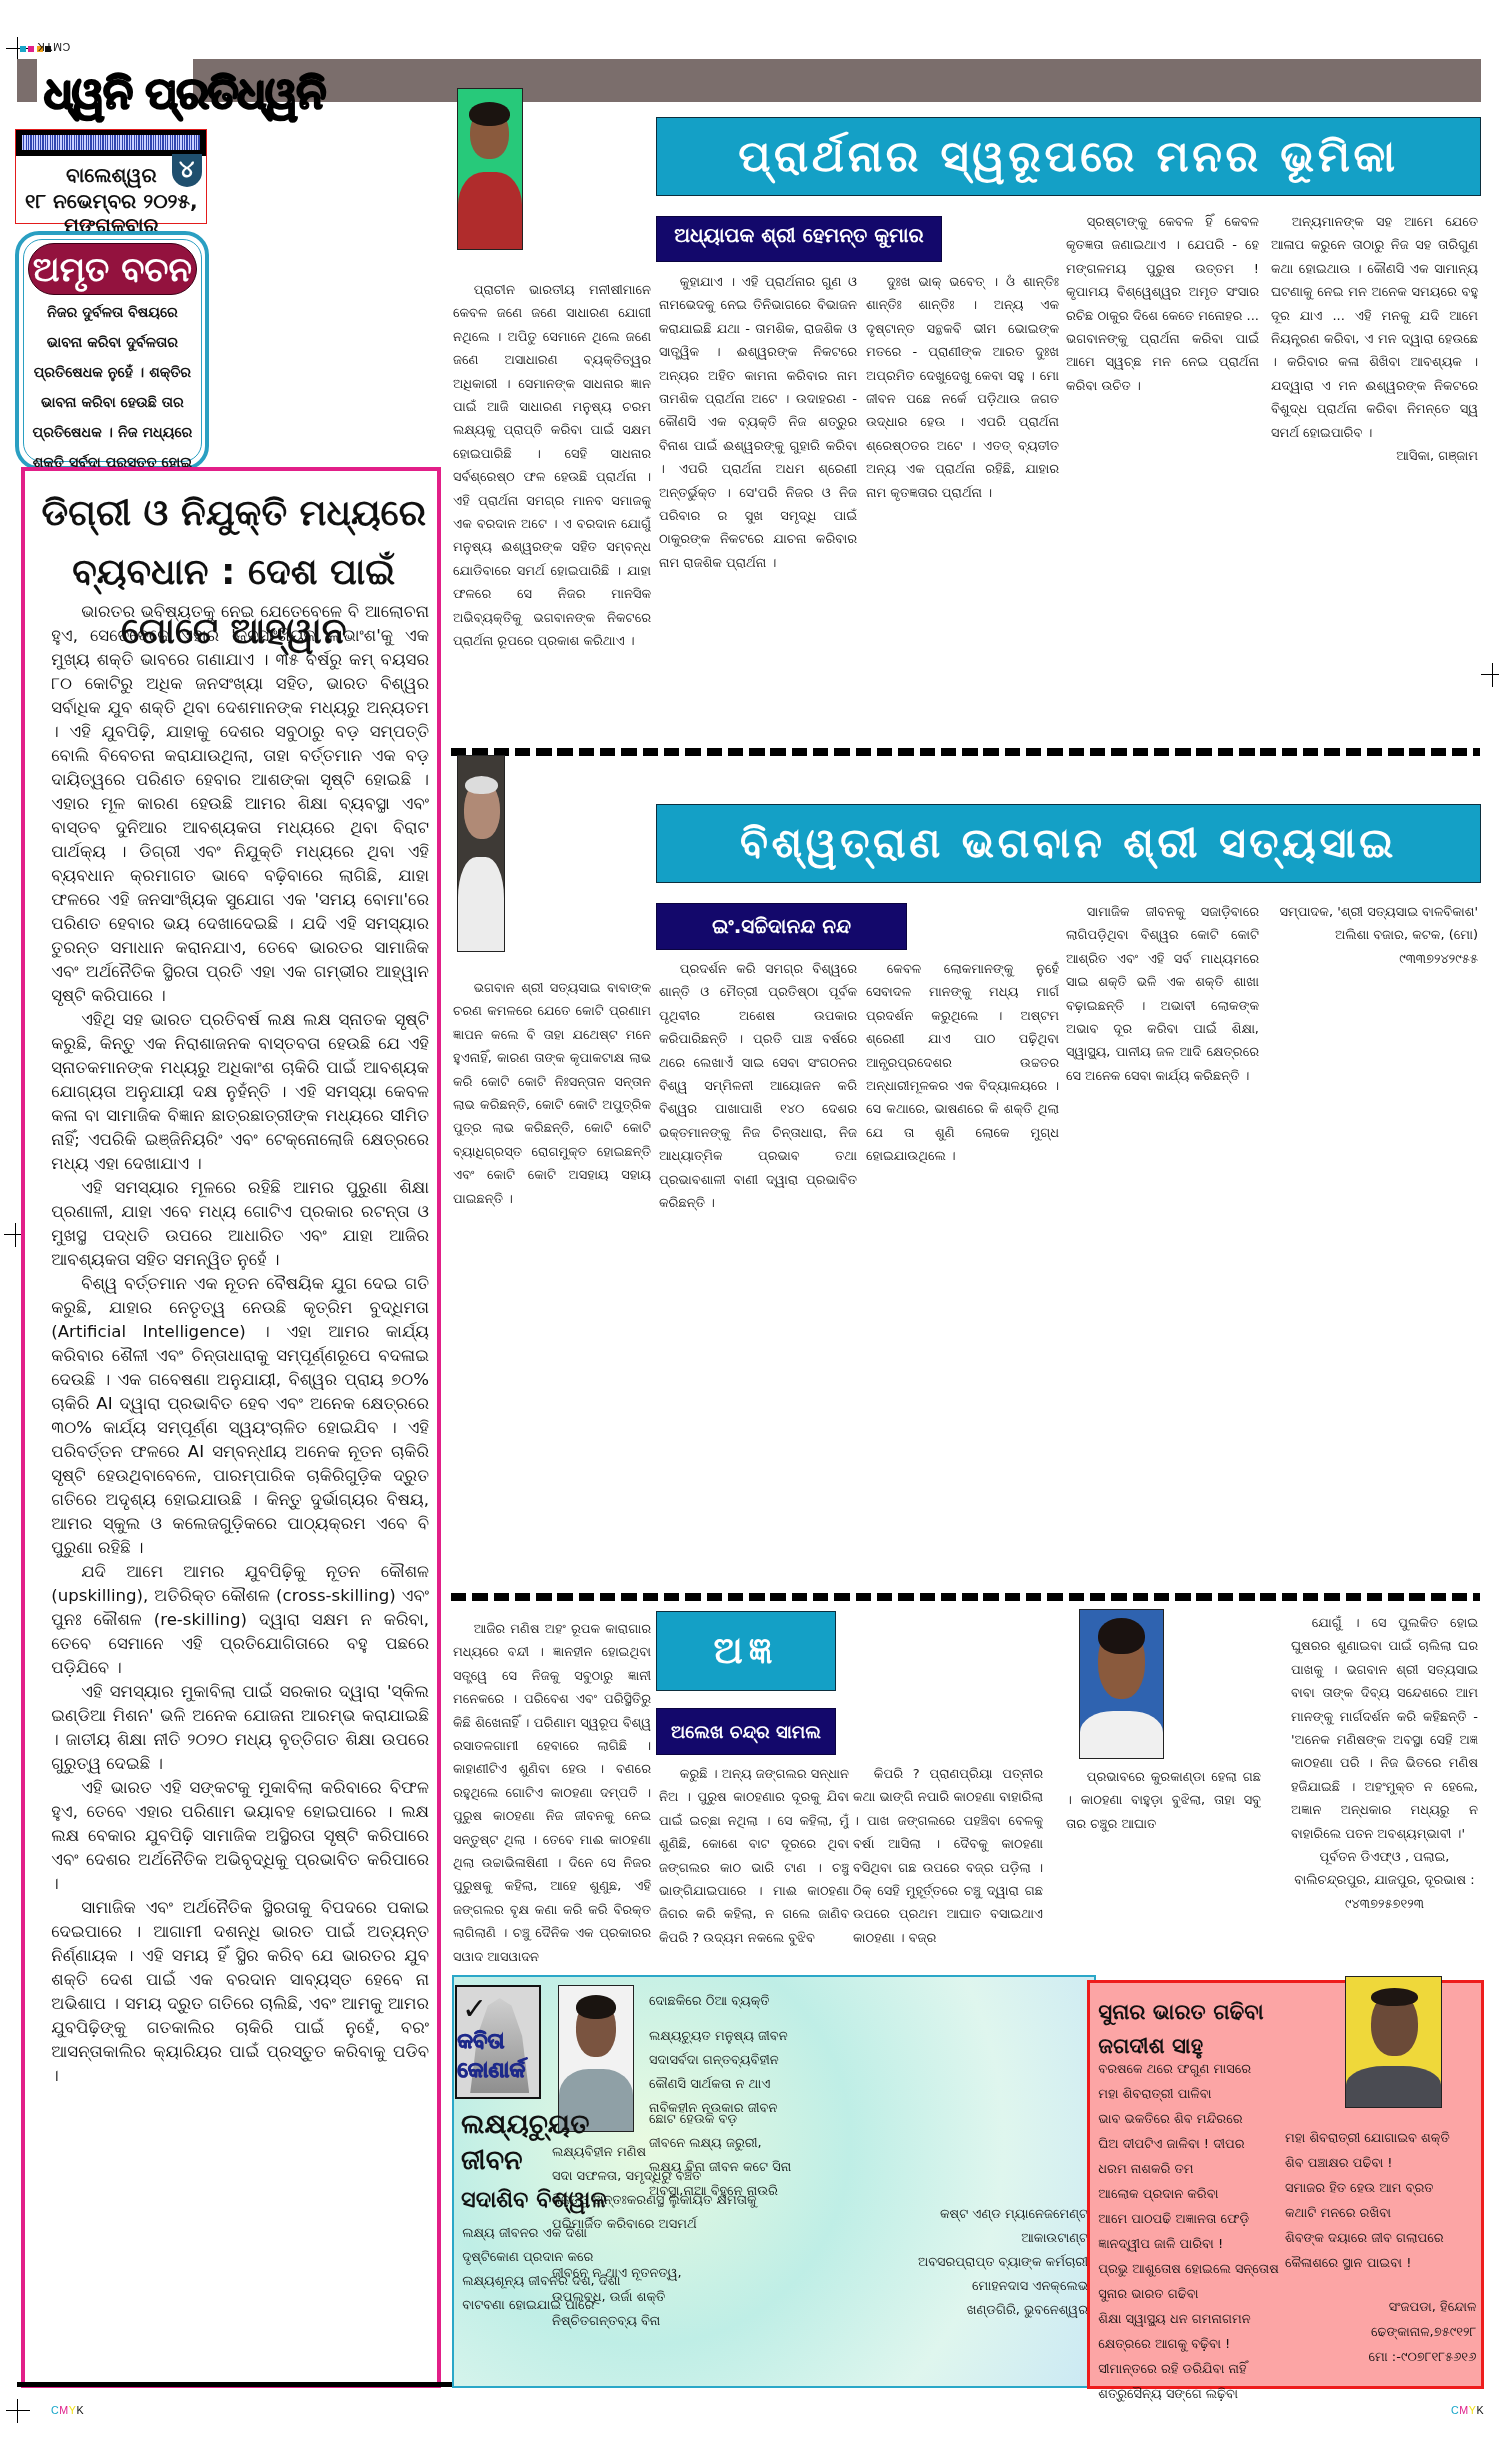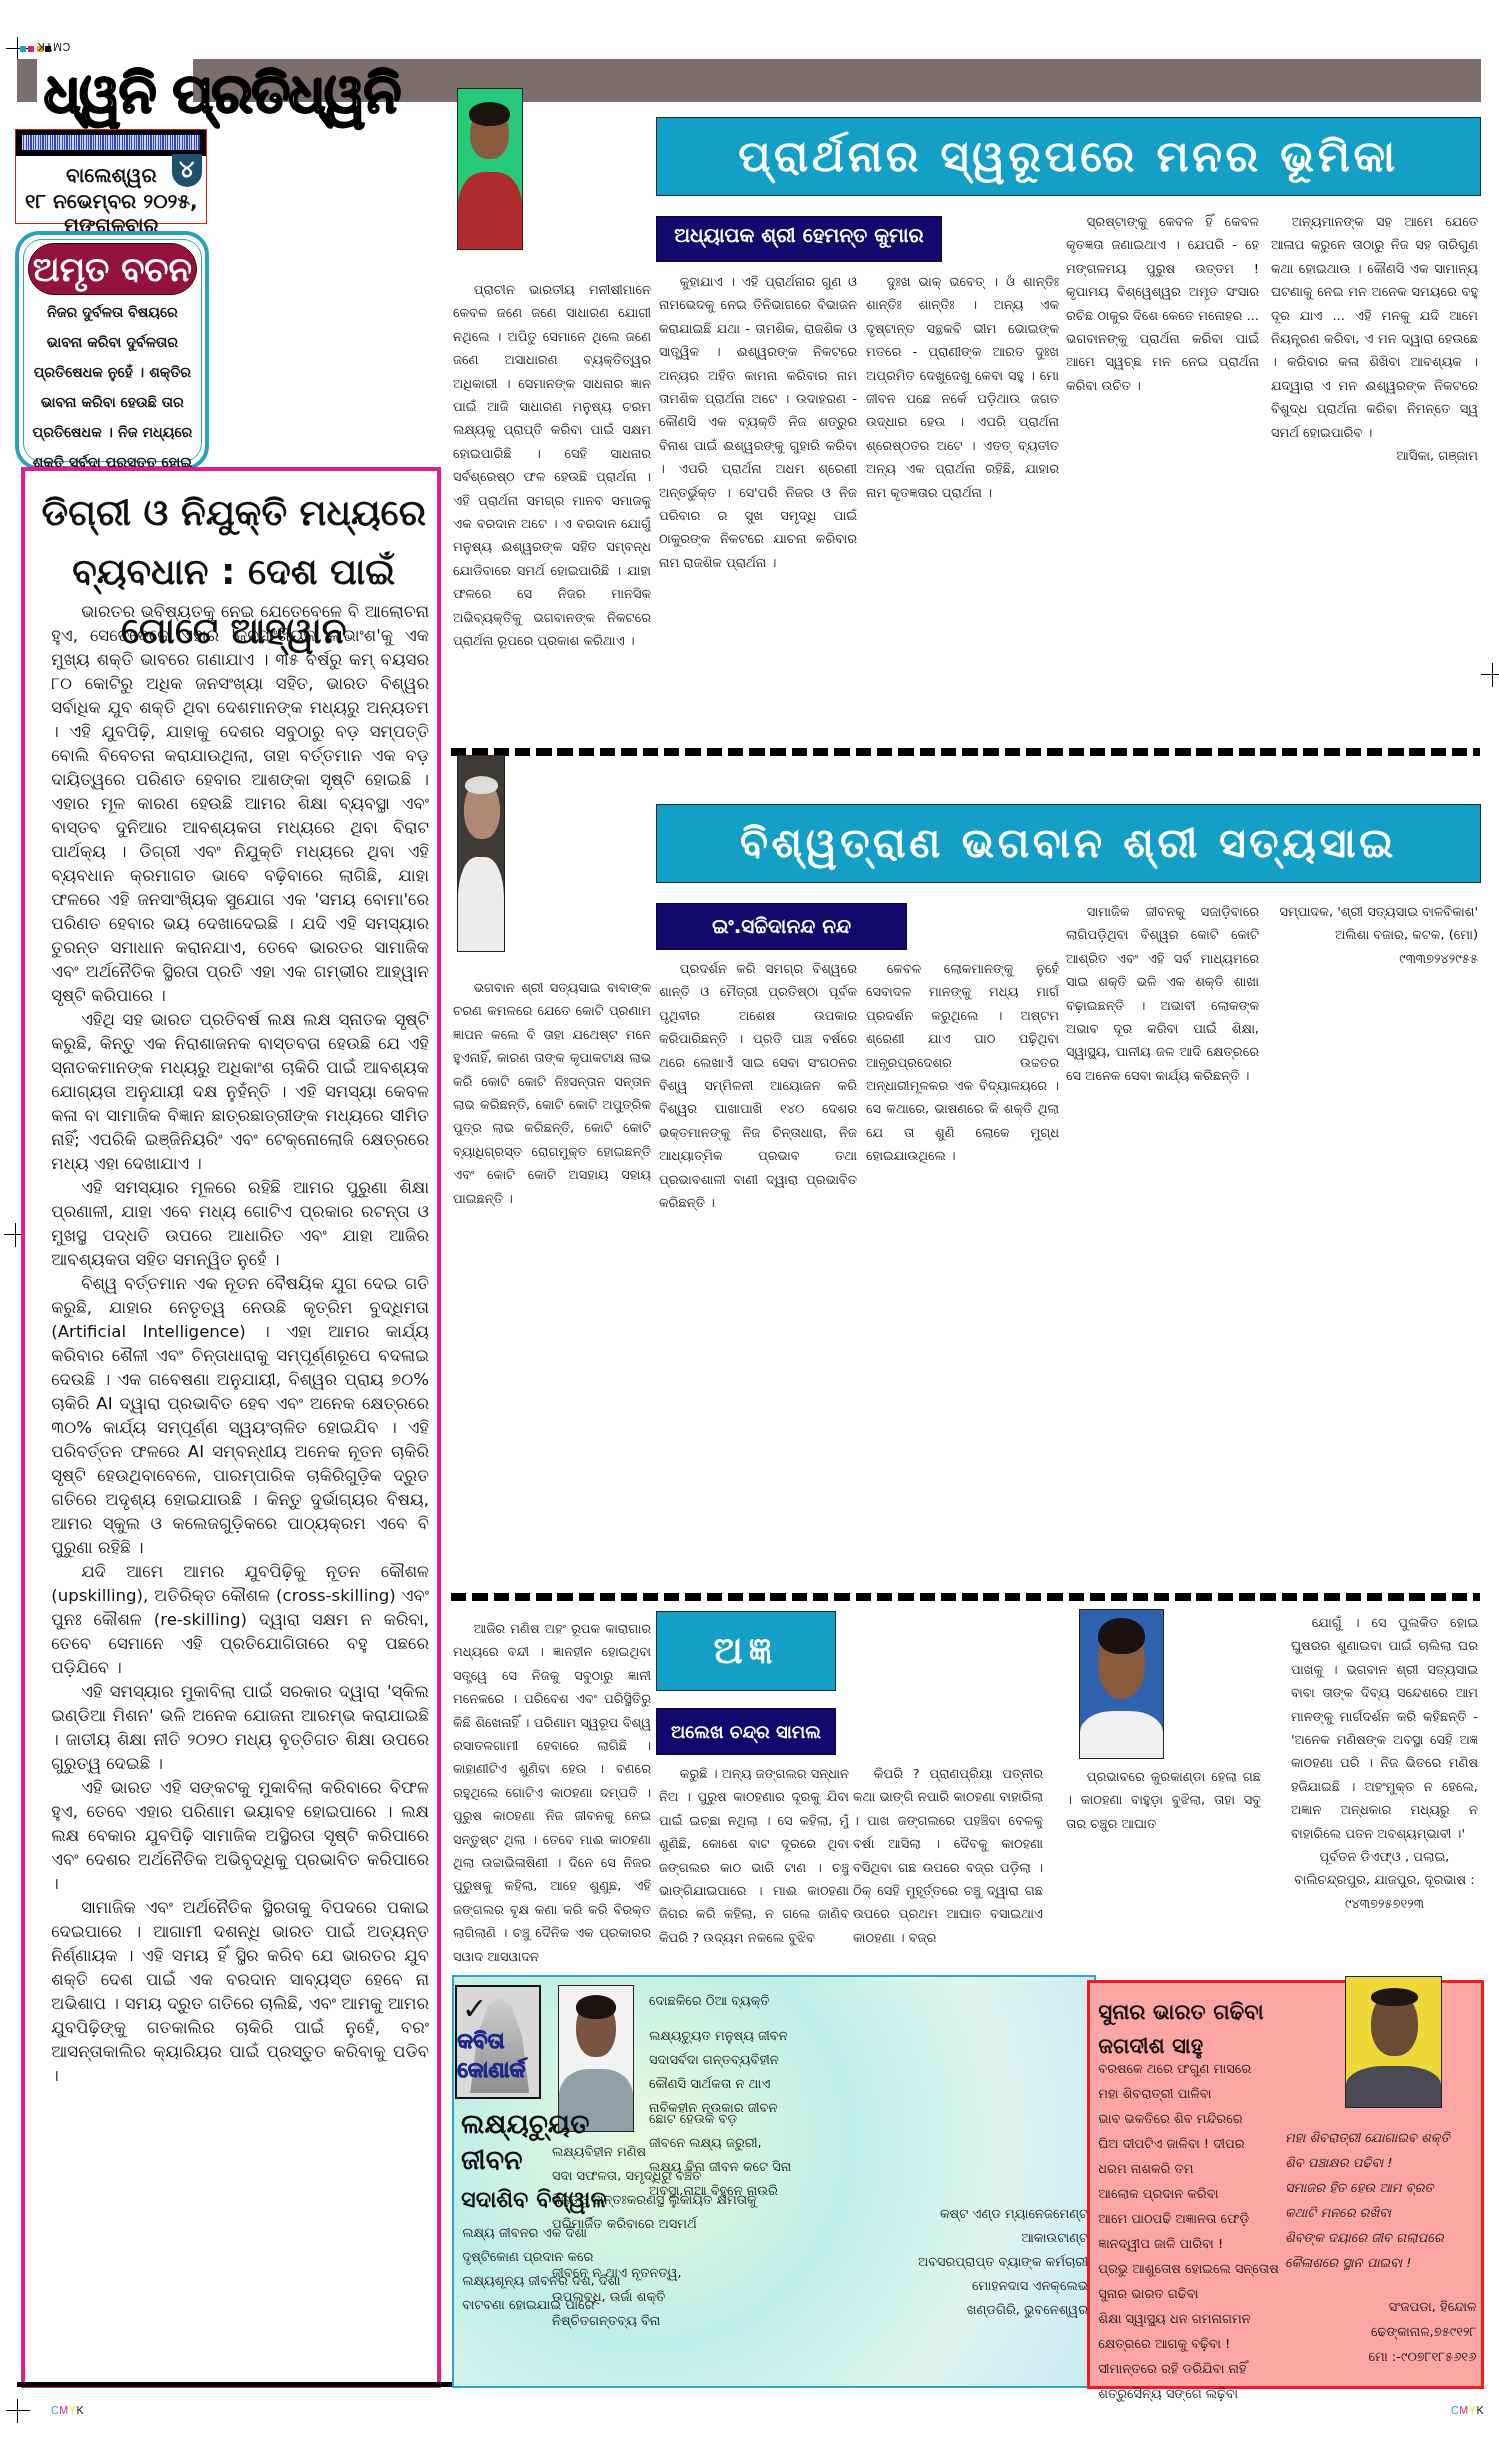--- a/index.html
+++ b/index.html
@@ -9,21 +9,21 @@
   .reg-mark::before { content:""; position:absolute; left:0; top:11.3px; width:24px; height:1.2px; background:#000; }
   .reg-mark::after { content:""; position:absolute; left:11.3px; top:0; width:1.2px; height:24px; background:#000; }
   .cmyk { position:absolute; font-size:10.7px; font-family:"Liberation Sans", sans-serif; letter-spacing:0.6px; }
   .cmyk .c{color:#1aa7c9}.cmyk .m{color:#e0208a}.cmyk .y{color:#f2e21a}.cmyk .k{color:#111}
   .swatches { position:absolute; display:flex; gap:2.4px; }
   .swatches span { width:6px; height:6px; display:block; }
 
   
   .mast-bar { position:absolute; left:16.6px; top:59px; width:1464px; height:43px; background:#7b6e6c; }
   .masthead { position:absolute; left:37px; top:58px; width:142px; height:71px; background:#fff;
-              font-size:54px; font-weight:bold; line-height:71px; color:#fff;
+              font-size:43px; font-weight:bold; line-height:71px; color:#fff;
               -webkit-text-stroke:2.4px #000; letter-spacing:-1.2px; padding:0 7.1px; white-space:nowrap; }
   .date-box { position:absolute; left:15.4px; top:129px; width:190px; height:93px; border:1.8px solid #e31b1b; background:#fff; }
   .date-stripe { position:absolute; left:0; top:0; width:100%; height:26px; background:#000; }
   .date-stripe::after { content:""; position:absolute; left:6px; top:4.7px; right:6px; bottom:6px;
      background:repeating-linear-gradient(90deg,#c9d0ff 0 1.2px,#3046b0 1.2px 2.4px); }
   .page-no { position:absolute; right:4.7px; top:24px; width:30px; height:33px; border-radius:0 0 16.6px 16.6px;
              background:#1f4f6e; color:#fff; font-size:24px; text-align:center; line-height:31px; font-weight:bold; }
   .place { position:absolute; left:0; width:100%; top:33px; text-align:center; font-size:20px; font-weight:bold; }
   .dateline { position:absolute; left:0; width:100%; top:59px; text-align:center; font-size:20px; font-weight:bold; }
 
@@ -273,21 +273,21 @@
       <div>ଆଲୋକ ପ୍ରଦାନ କରିବା</div>
       <div>ଆମେ ପାଠପଢି ଅଜ୍ଞାନତା ଫେଡ଼ି</div>
       <div>ଜ୍ଞାନଦ୍ୱୀପ ଜାଳି ପାରିବା !</div>
       <div>ପ୍ରଭୁ ଆଶୁତୋଷ ହୋଇଲେ ସନ୍ତୋଷ</div>
       <div>ସୁନାର ଭାରତ ଗଢିବା</div>
       <div>ଶିକ୍ଷା ସ୍ୱାସ୍ଥ୍ୟ ଧନ ଗମନାଗମନ</div>
       <div>କ୍ଷେତ୍ରରେ ଆଗକୁ ବଢ଼ିବା !</div>
       <div>ସୀମାନ୍ତରେ ରହି ଡରିଯିବା ନାହିଁ</div>
       <div>ଶତ୍ରୁସୈନ୍ୟ ସଙ୍ଗେ ଲଢ଼ିବା</div>
   </div>
-  <div class="red-lines" style="left:195px;top:142px;font-style:italic;">
+  <div class="red-lines" style="left:195px;top:142px;">
     <div>ମହା ଶିବରାତ୍ରୀ ଯୋଗାଇବ ଶକ୍ତି</div>
       <div>ଶିବ ପଞ୍ଚାକ୍ଷର ପଢିବା !</div>
       <div>ସମାଜର ହିତ ହେଉ ଆମ ବ୍ରତ</div>
       <div>କଥାଟି ମନରେ ରଖିବା</div>
       <div>ଶିବଙ୍କ ଦୟାରେ ଜୀବ ଗଲାପରେ</div>
       <div>କୈଳାଶରେ ସ୍ଥାନ ପାଇବା !</div>
   </div>
   <div class="red-lines" style="right:4.7px;top:311px;text-align:right;">
     <div>ସଂଜପଡା, ହିନ୍ଦୋଳ</div>
       <div>ଢେଙ୍କାନାଳ,୭୫୯୧୨୮</div>

